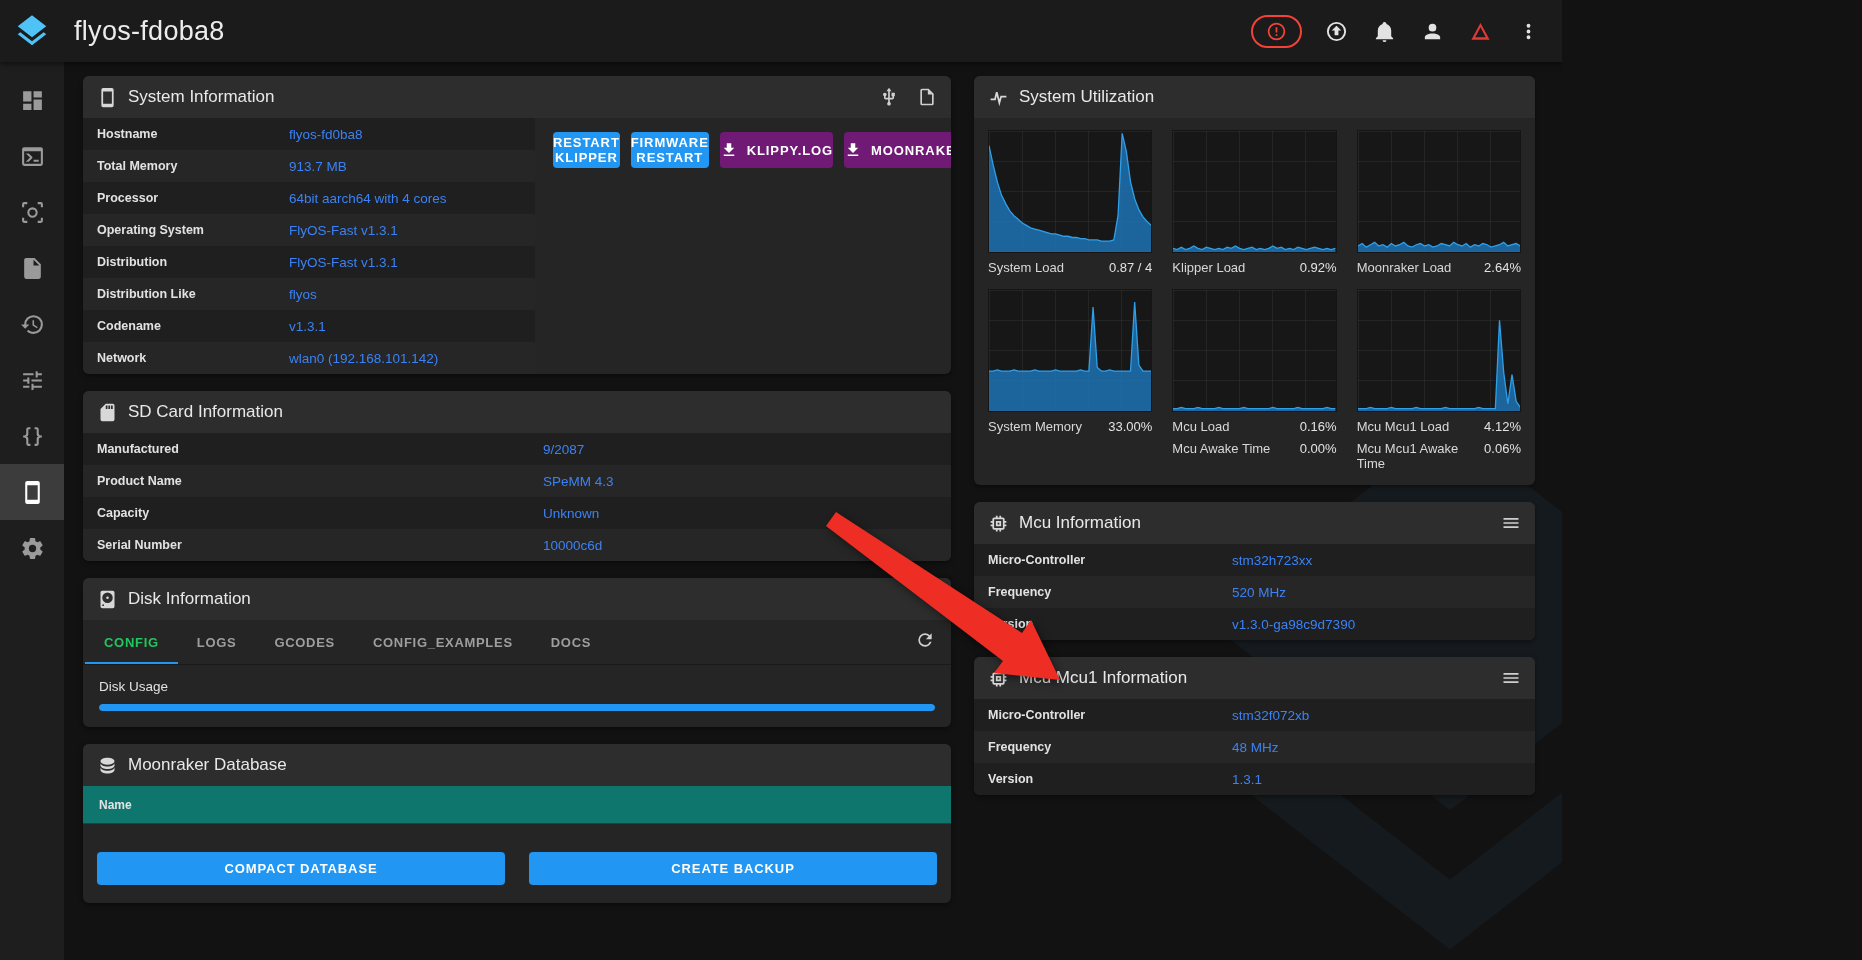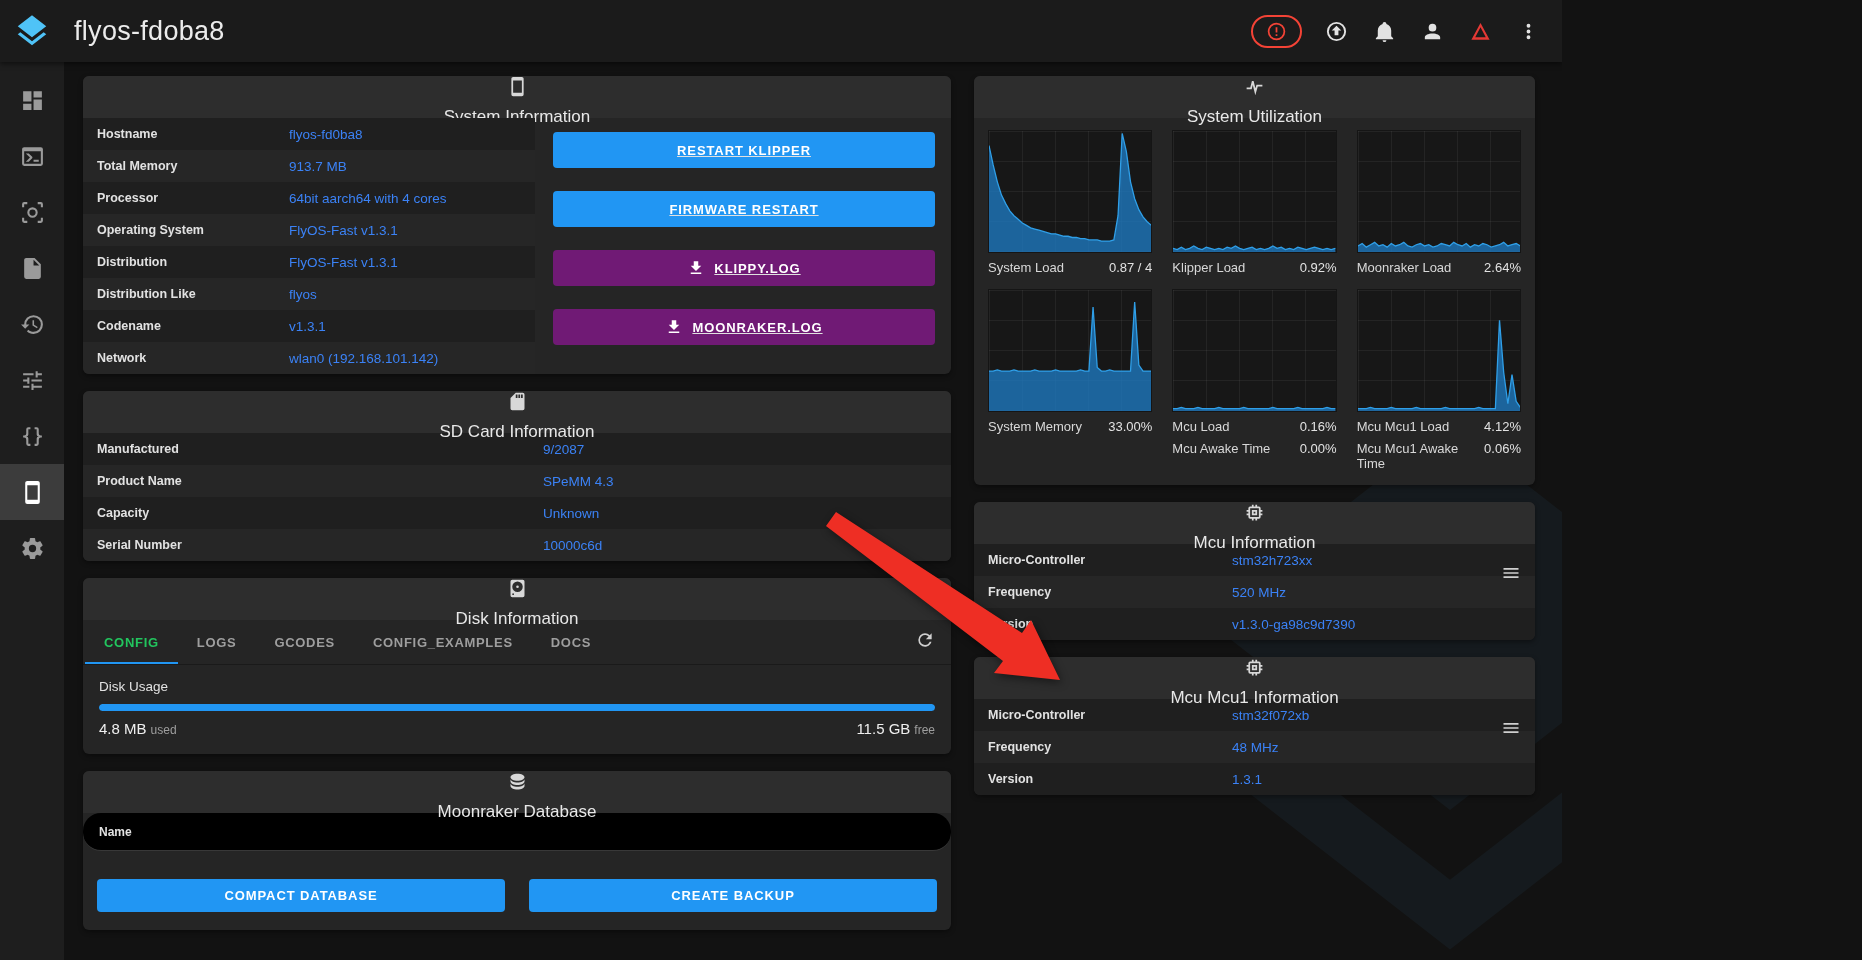--- a/index.html
+++ b/index.html
@@ -28,41 +28,41 @@
   .side-item svg { width:25px; height:25px; fill:#9a9a9a; }
   .side-item.active { background:#3c3c3c; }
   .side-item.active svg { fill:#ffffff; }
 
   
   main { position:absolute; top:62px; left:64px; right:0; bottom:0; overflow:hidden;
     padding:14px 27px 0 19px; display:grid; grid-template-columns:868px 1fr; gap:0 23px; align-content:start; z-index:2; }
   .col { display:flex; flex-direction:column; gap:17px; min-width:0; }
 
   .panel { background:#252525; border-radius:6px; box-shadow:0 2px 5px rgba(0,0,0,.4); overflow:hidden; }
-  .panel-head { height:42px; background:#2d2d2d; display:flex; align-items:center; padding:0 14px; gap:10px;flex-direction:column; }
+  .panel-head { height:42px; background:#2d2d2d; display:flex; align-items:center; padding:0 14px; gap:10px; }
   .panel-head svg.head-icon { width:21px; height:21px; fill:#d8d8d8; flex:0 0 auto; }
   .head-icon.stroke path { fill:none; stroke:#d8d8d8; stroke-width:2; }
   .panel-title { font-size:17px; color:#e8e8e8; white-space:nowrap; }
   .head-actions { margin-left:auto; display:flex; gap:18px; align-items:center; }
   .head-actions svg { width:20px; height:20px; fill:#cfcfcf; cursor:pointer; }
 
   
   .kv-row { display:flex; height:32px; align-items:center; font-size:13.5px; }
   .kv-row:nth-child(odd) { background:#1f1f1f; }
   .kv-row:nth-child(even) { background:#262626; }
   .kv-label { padding-left:14px; font-weight:bold; font-size:12.5px; color:#e2e2e2; flex:0 0 auto; }
   .kv-value { color:#3b82f6; }
   .kv-mid .kv-label { width:46%; }
   .kv-wide .kv-label { width:53%; }
 
   
   .sysinfo-body { display:flex;justify-content:space-between; }
   .sysinfo-table { width:452px; flex:0 0 auto; }
   .sysinfo-table .kv-label { width:206px; }
-  .sysinfo-actions { flex:1; padding:14px 16px 0 18px; display:flex; flex-direction:column; gap:23px;text-decoration:underline; }
+  .sysinfo-actions { flex:1; padding:14px 16px 0 18px; display:flex; gap:11px; }
 
   .btn { height:36px; border:none; border-radius:4px; font-weight:bold; font-size:13px; letter-spacing:.9px;
     color:#fff; display:flex; align-items:center; justify-content:center; gap:9px; cursor:pointer;
     font-family:inherit; text-transform:uppercase; }
   .btn.primary { background:#2196f3; }
   .btn.secondary { background:#701a75; }
   .btn svg { width:18px; height:18px; fill:#fff; }
 
   
   .tabs-row { display:flex; align-items:center; height:45px; border-bottom:1px solid #1a1a1a; padding:0 2px; }
@@ -76,21 +76,21 @@
   .disk-body { padding:14px 16px 16px; }
   .disk-usage-label { font-size:13.5px; color:#e2e2e2; margin-bottom:10px; }
   .disk-bar { height:7px; border-radius:4px; background:#2a3d4d; overflow:hidden; }
   .disk-bar-fill { height:100%; background:#2196f3; border-radius:4px; }
   .disk-foot { display:flex; justify-content:space-between; margin-top:9px; align-items:baseline; }
   .big-num { font-size:15px; color:#efefef; }
   .suffix { font-size:12px; color:#9e9e9e; margin-left:4px; }
 
   
   .db-name-row { height:38px; display:flex; align-items:center; padding:14px 16px; font-size:12px;
-    font-weight:bold; color:#e2e2e2; border-bottom:1px solid #383838; background:#000000;border-radius:18px; }
+    font-weight:bold; color:#e2e2e2; border-bottom:1px solid #383838; background:#0f766e; }
   .db-actions { display:flex; gap:24px; padding:28px 14px 18px; }
   .db-actions .btn { flex:1; height:33px; }
 
   
   .util-body { padding:12px 14px 14px; display:grid; grid-template-columns:repeat(3,1fr); gap:14px 20px; }
   .chart-box { height:123px; background:#171717; border:1px solid #151515; position:relative;
     background-image:linear-gradient(rgba(255,255,255,.055) 1px, transparent 1px),
                      linear-gradient(90deg, rgba(255,255,255,.055) 1px, transparent 1px);
     background-size:33px 30px; }
   svg.spark { position:absolute; inset:0; width:100%; height:100%; display:block; }
@@ -330,24 +330,20 @@
             <svg viewBox="0 0 24 24">
                 <path d="M17.65,6.35C16.2,4.9 14.21,4 12,4A8,8 0 0,0 4,12A8,8 0 0,0 12,20C15.73,20 18.84,17.45 19.73,14H17.65C16.83,16.33 14.61,18 12,18A6,6 0 0,1 6,12A6,6 0 0,1 12,6C13.66,6 15.14,6.69 16.22,7.78L13,11H20V4L17.65,6.35Z"></path>
               </svg>
           </div>
         </div>
         <div class="disk-body">
           <div class="disk-usage-label">Disk Usage</div>
           <div class="disk-bar">
               <div class="disk-bar-fill" id="disk-bar-fill" style="width: 100%;"></div>
             </div>
-          <div class="disk-foot">
-            <div><span class="big-num">4.8 MB</span><span class="suffix">used</span></div>
-            <div><span class="big-num">11.5 GB</span><span class="suffix">free</span></div>
-          </div>
         </div>
       </section>
 
       <section class="panel">
         <div class="panel-head">
           <svg class="head-icon" viewBox="0 0 24 24">
               <path d="M12,3C7.58,3 4,4.79 4,7C4,9.21 7.58,11 12,11C16.42,11 20,9.21 20,7C20,4.79 16.42,3 12,3M4,9V12C4,14.21 7.58,16 12,16C16.42,16 20,14.21 20,12V9C20,11.21 16.42,13 12,13C7.58,13 4,11.21 4,9M4,14V17C4,19.21 7.58,21 12,21C16.42,21 20,19.21 20,17V14C20,16.21 16.42,18 12,18C7.58,18 4,16.21 4,14Z"></path>
             </svg>
           <div class="panel-title">Moonraker Database</div>
         </div>

